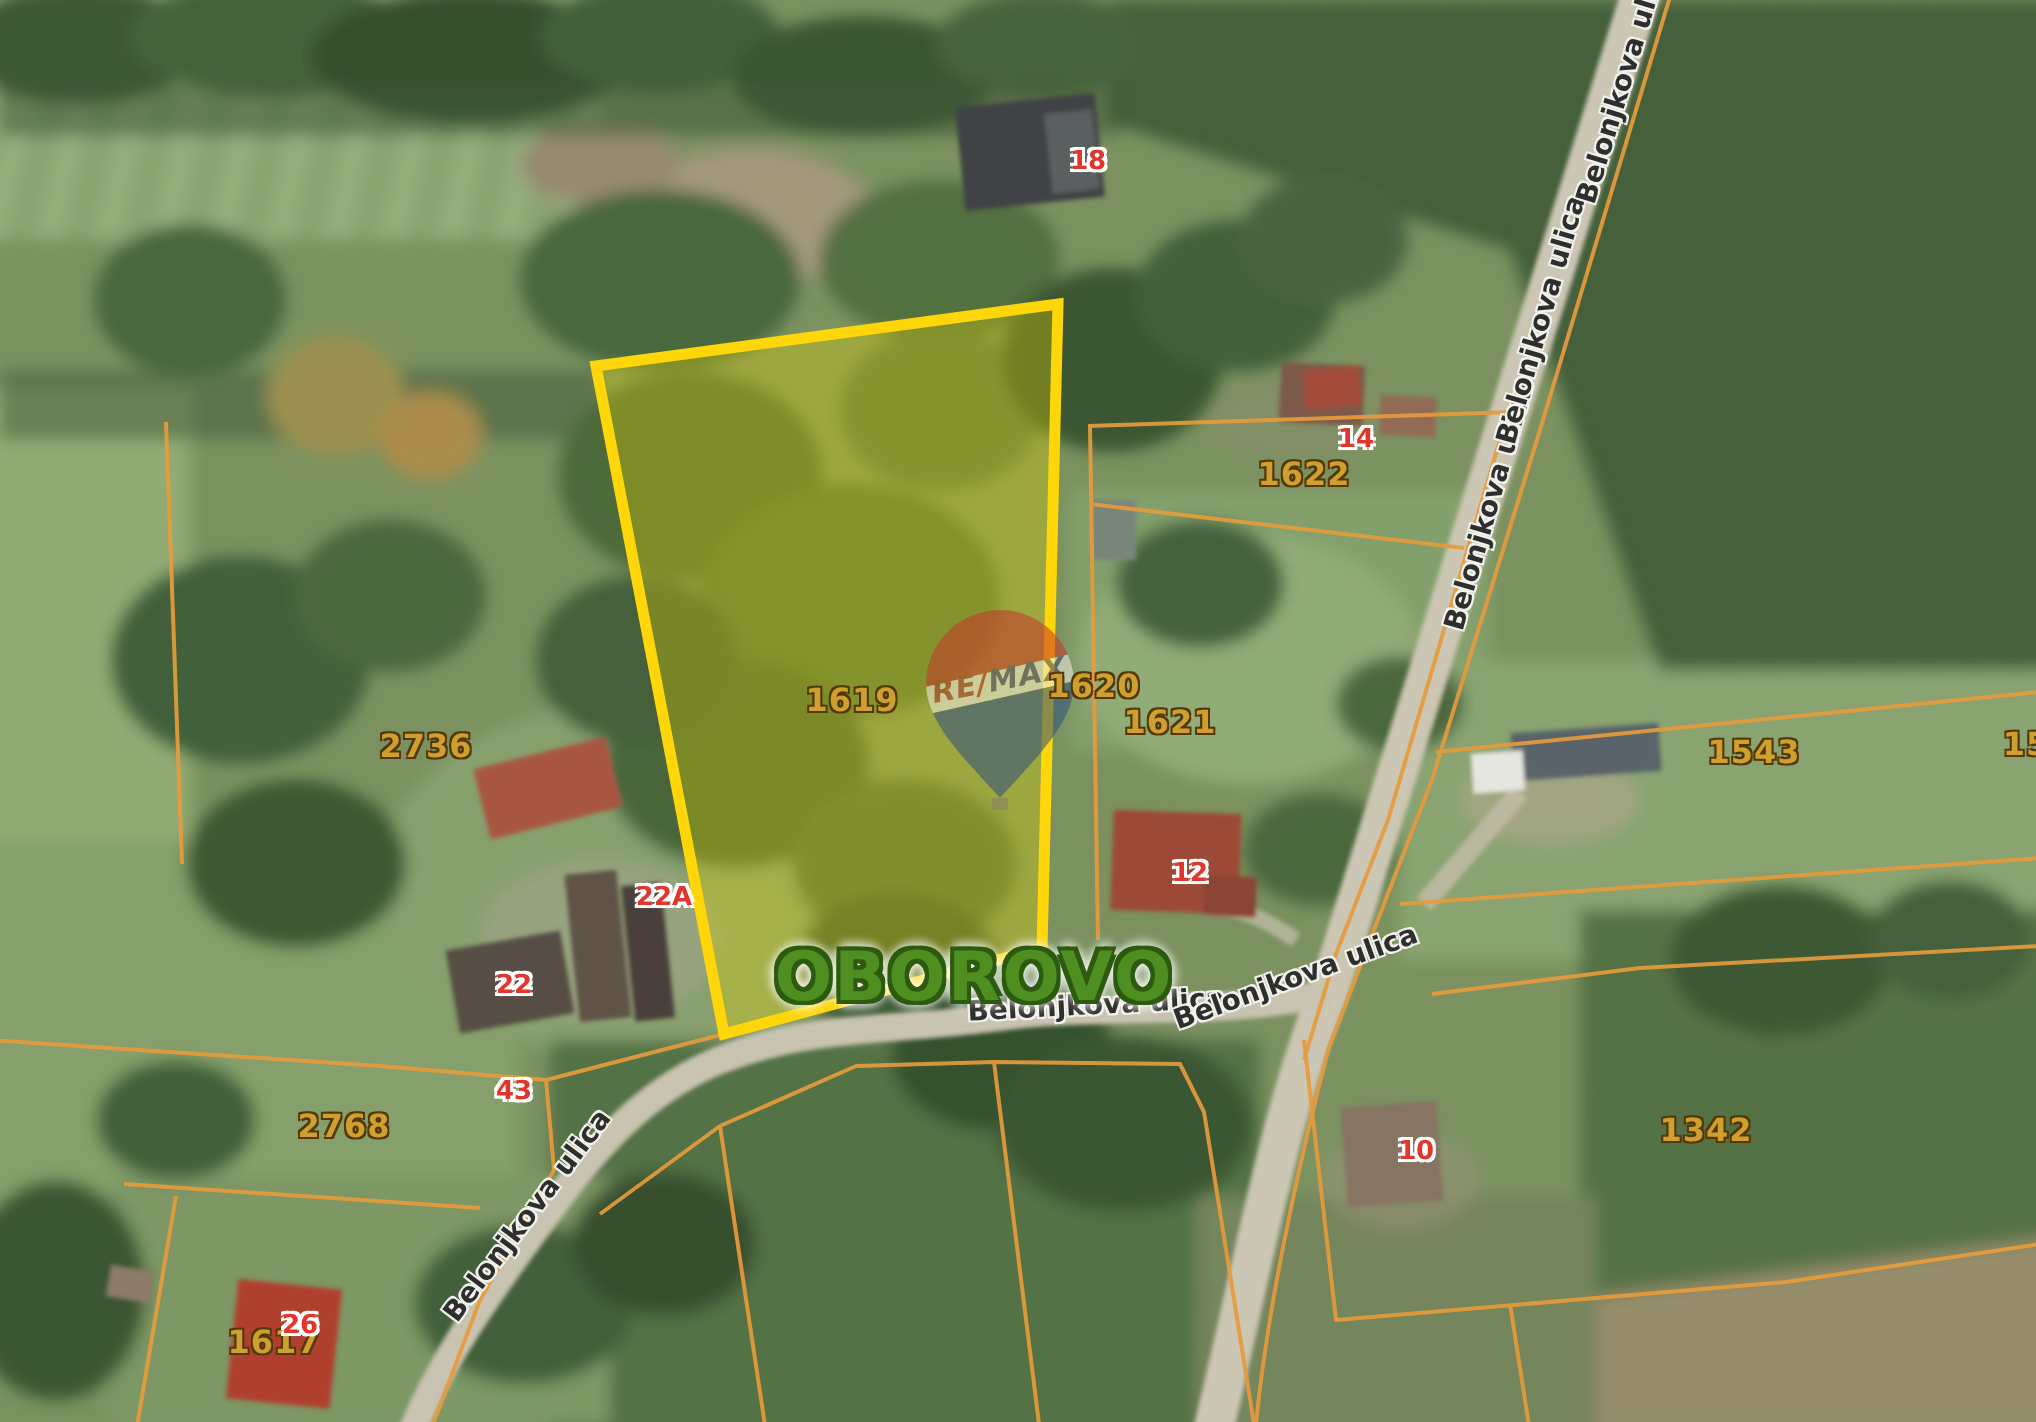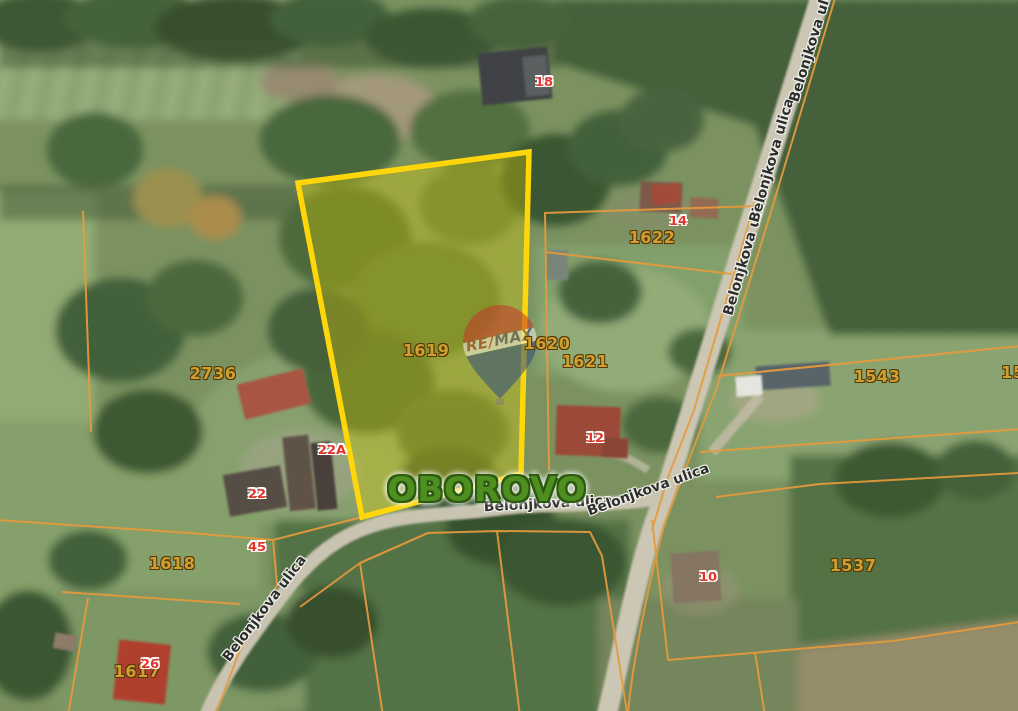--- a/index.html
+++ b/index.html
@@ -195,32 +195,32 @@
     </g>
   </svg>
 
   <div class="labels-layer">
 
     <div class="lbl plabel" style="left:426px;top:350px;">1619</div>
     <div class="lbl plabel" style="left:531px;top:343px;padding-left:32px;">1620</div>
     <div class="lbl plabel" style="left:585px;top:361px;">1621</div>
     <div class="lbl plabel" style="left:652px;top:237px;">1622</div>
     <div class="lbl plabel" style="left:213px;top:373px;">2736</div>
-    <div class="lbl plabel" style="left:172px;top:563px;">1618</div>
+    <div class="lbl plabel" style="left:172px;top:563px;">2768</div>
     <div class="lbl plabel" style="left:137px;top:671px;">1617</div>
     <div class="lbl plabel" style="left:877px;top:343px;margin-top:33px;">1543</div>
-    <div class="lbl plabel" style="left:853px;top:565px;">1537</div>
+    <div class="lbl plabel" style="left:853px;top:565px;">1342</div>
     <div class="lbl plabel" style="left:1013px;top:372px;">15</div>
 
     <div class="lbl hlabel" style="left:544px;top:81px;">18</div>
     <div class="lbl hlabel" style="left:678px;top:220px;">14</div>
     <div class="lbl hlabel" style="left:595px;top:437px;">12</div>
     <div class="lbl hlabel" style="left:332px;top:449px;">22A</div>
     <div class="lbl hlabel" style="left:257px;top:493px;">22</div>
-    <div class="lbl hlabel" style="left:257px;top:546px;">45</div>
+    <div class="lbl hlabel" style="left:257px;top:546px;">43</div>
     <div class="lbl hlabel" style="left:150px;top:663px;">26</div>
     <div class="lbl hlabel" style="left:708px;top:576px;">10</div>
 
     <div class="lbl slabel" style="left:548px;top:503px;transform:translate(-50%,-50%) rotate(-3deg);">Belonjkova ulica</div>
     <div class="lbl slabel" style="left:648px;top:489px;transform:translate(-50%,-50%) rotate(-20deg);">Belonjkova ulica</div>
     <div class="lbl slabel" style="left:745px;top:253px;transform:translate(-50%,-50%) rotate(-74deg);">Belonjkova ulica</div>
     <div class="lbl slabel" style="left:771px;top:160px;transform:translate(-50%,-50%) rotate(-74deg);">Belonjkova ulica</div>
     <div class="lbl slabel" style="left:812px;top:40px;transform:translate(-50%,-50%) rotate(-73deg);">Belonjkova ulica</div>
     <div class="lbl slabel" style="left:264px;top:608px;transform:translate(-50%,-50%) rotate(-53deg);">Belonjkova ulica</div>
 

